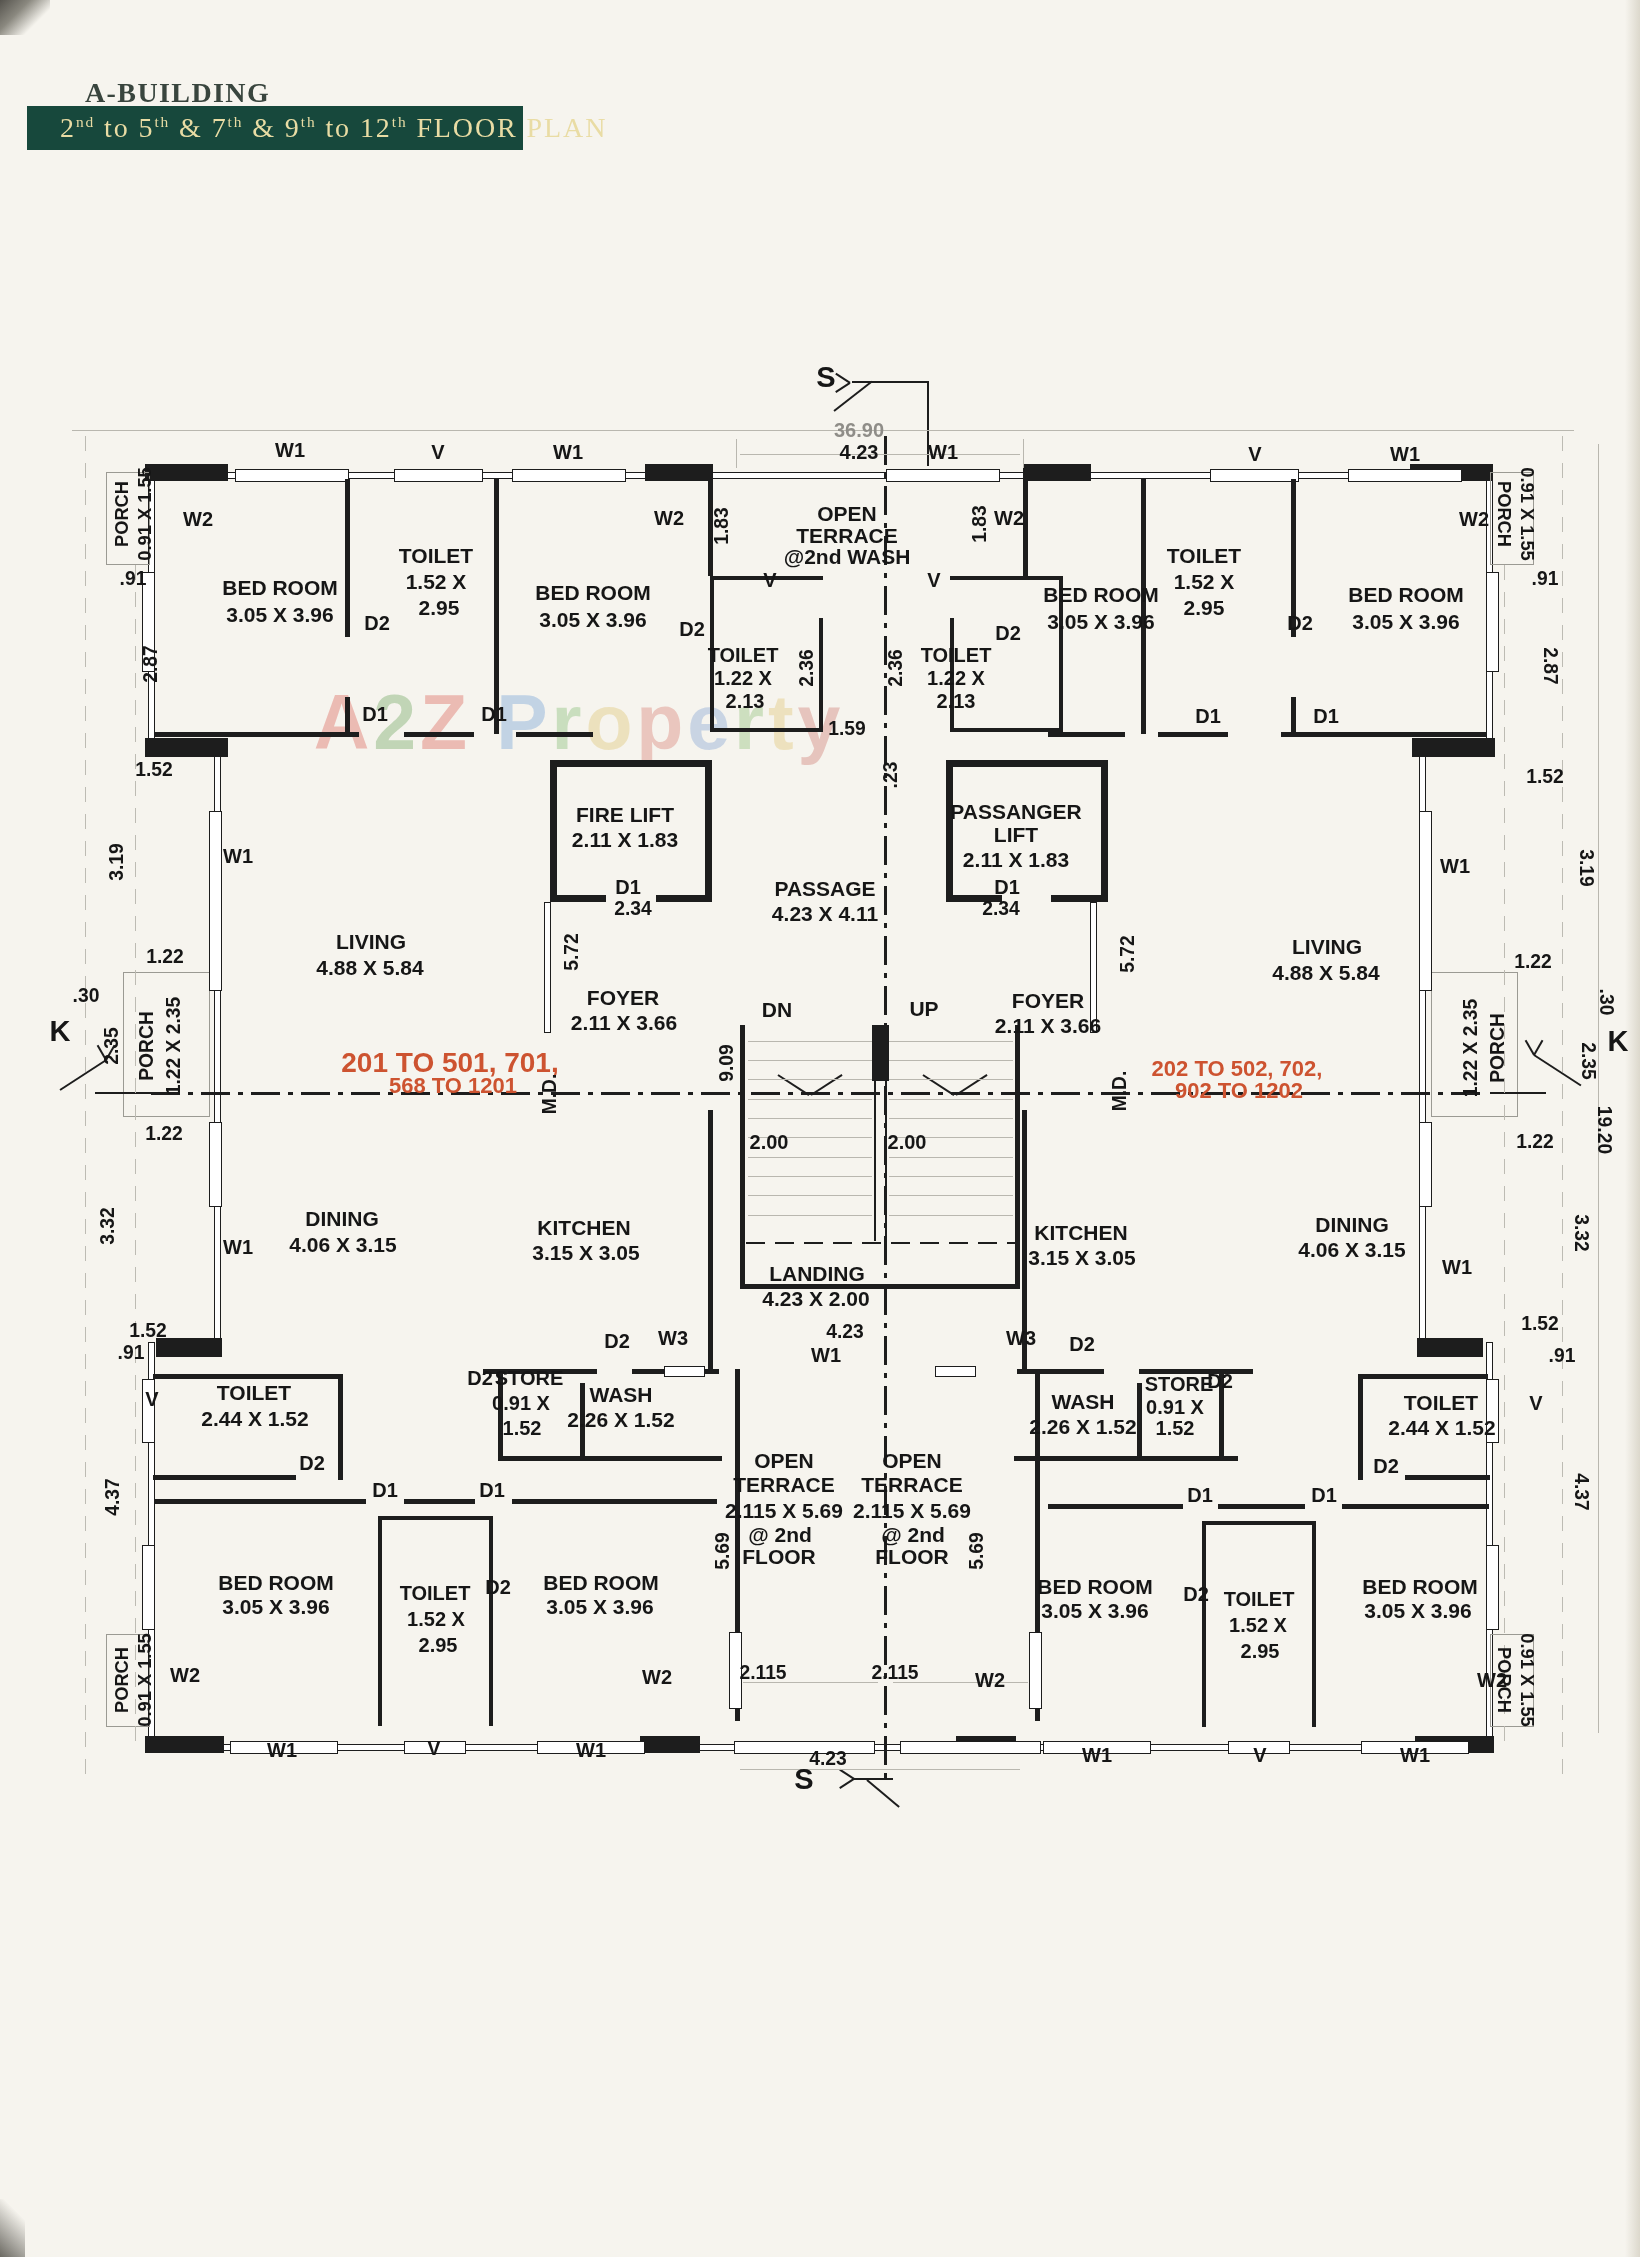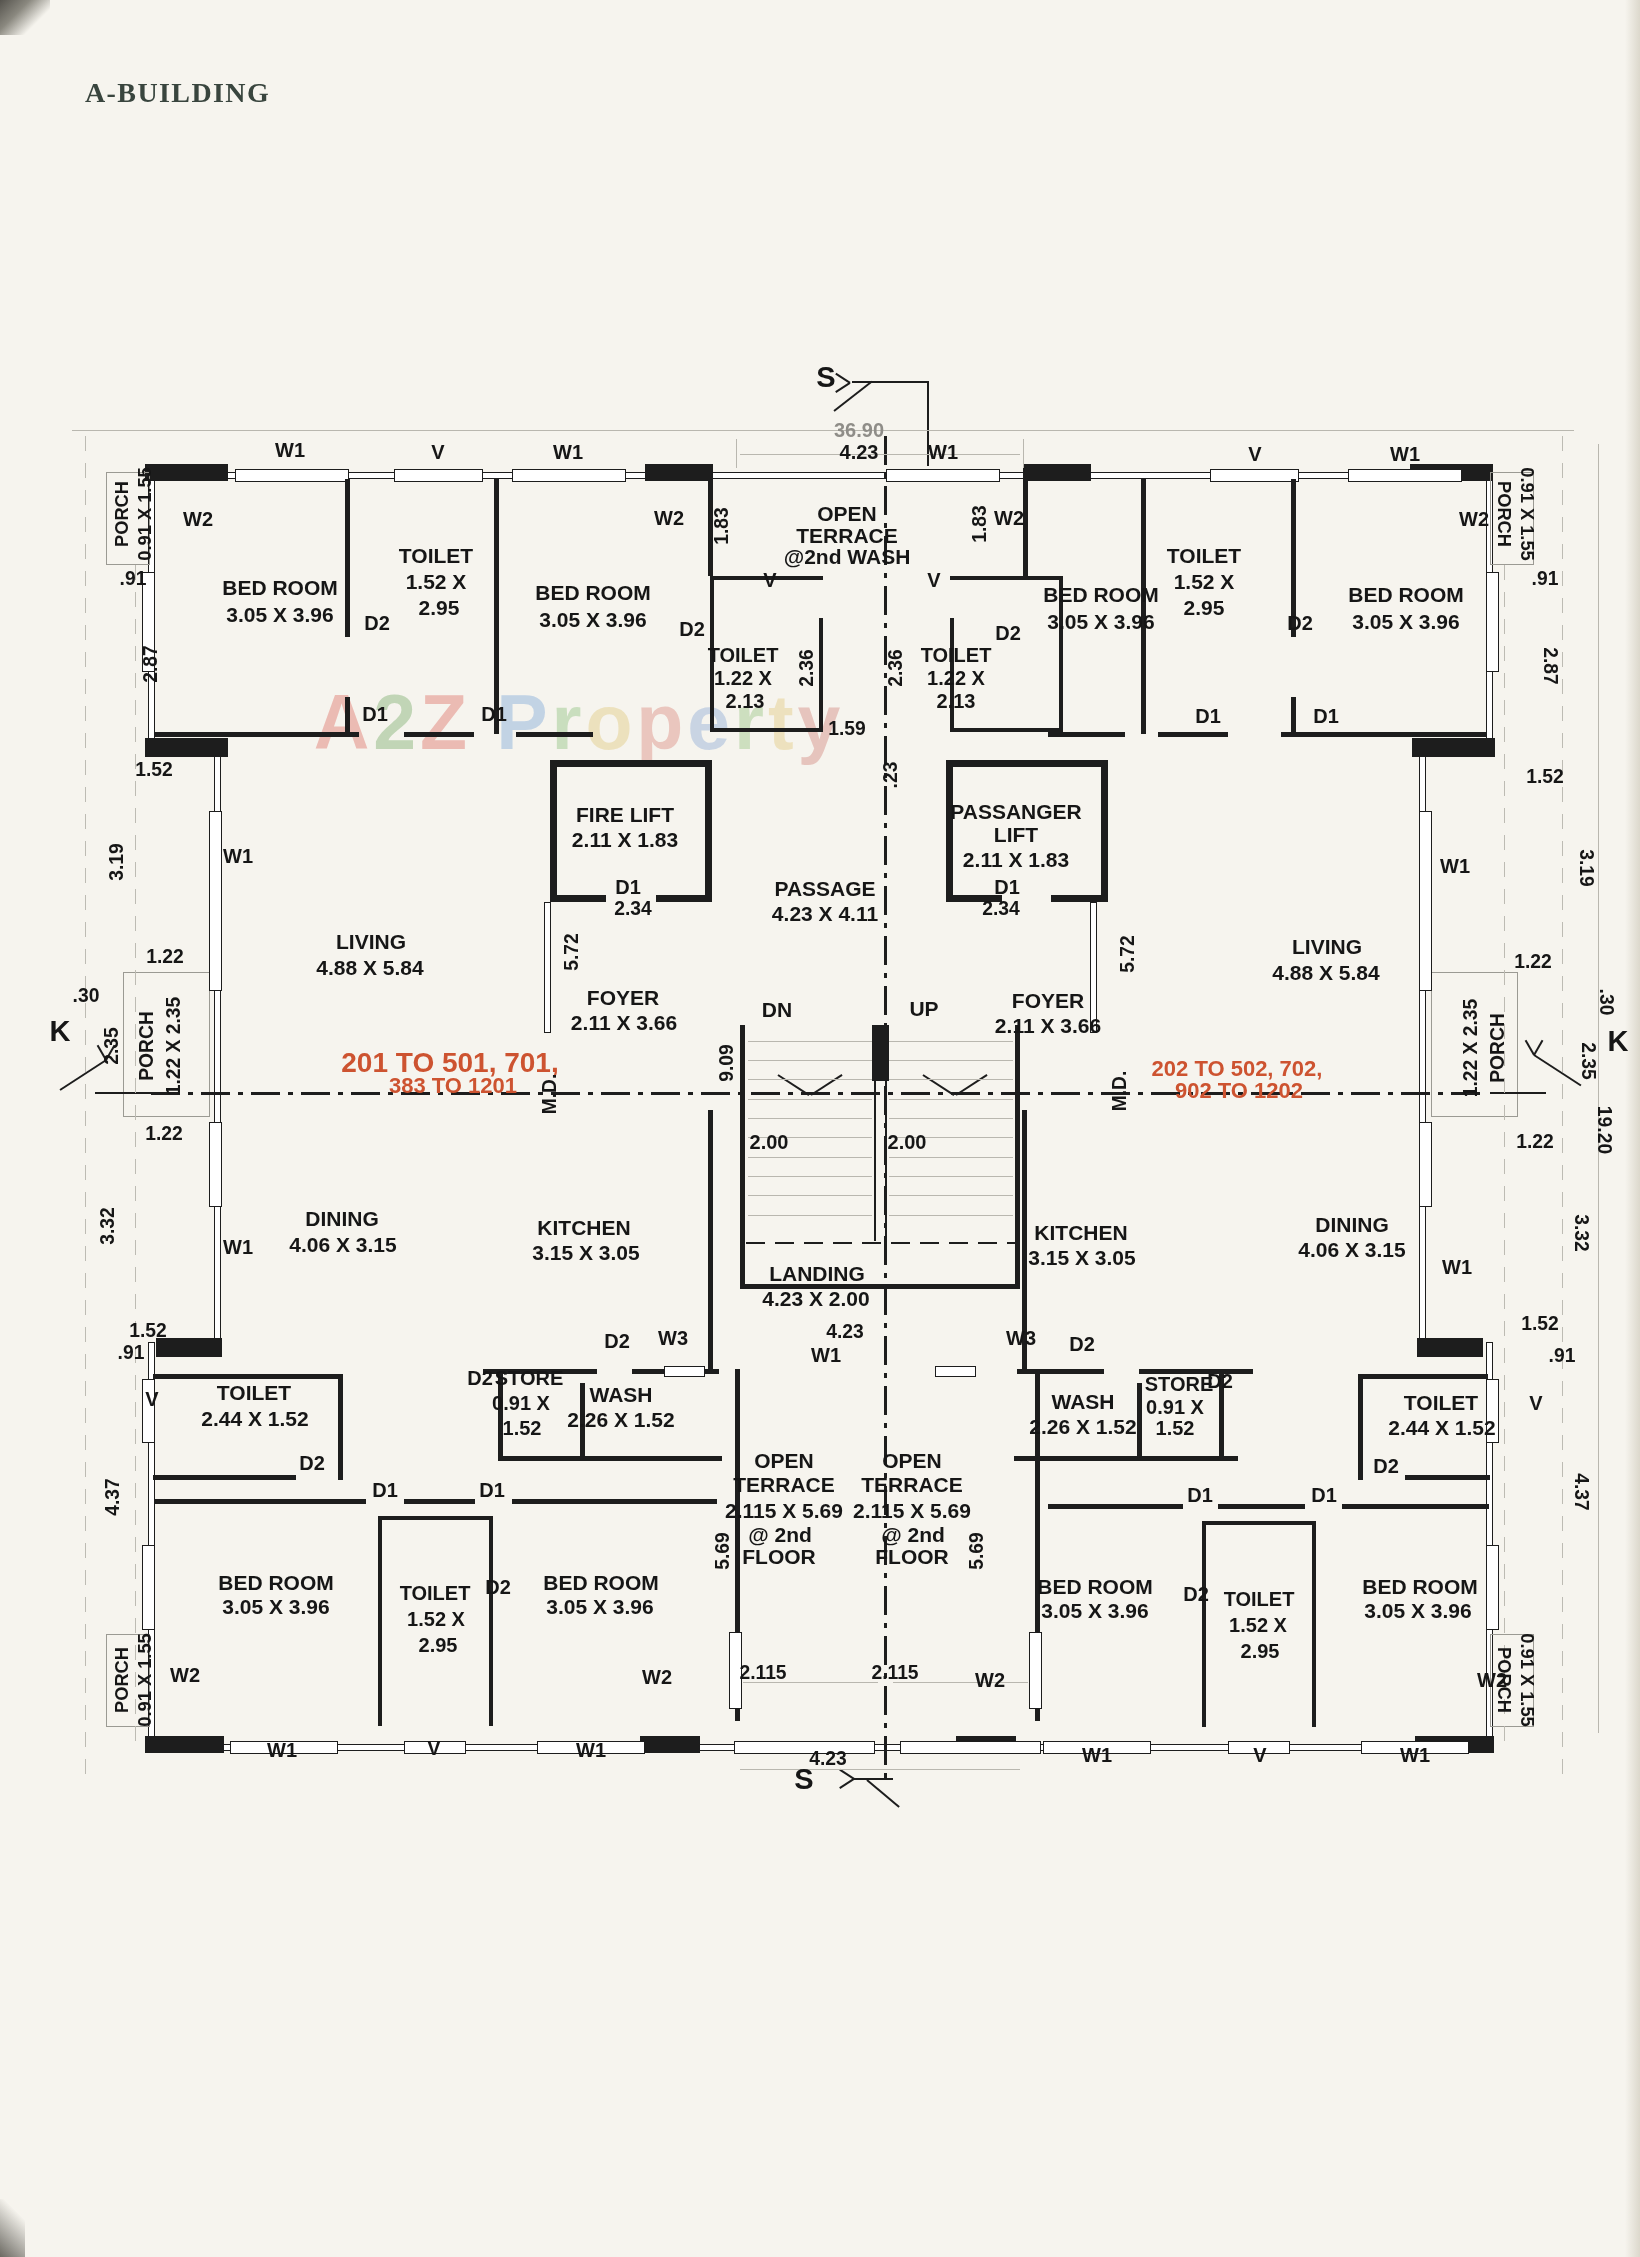--- a/index.html
+++ b/index.html
@@ -40,20 +40,23 @@
 </style>
 </head>
 <body>
 
 <div id="page">
   <div class="corner-tl"></div>
   <div class="corner-bl"></div>
   <div class="edge-r"></div>
 
   <div id="building-label">A-BUILDING</div>
+  <div id="banner">
+    <div id="banner-title"><span>2</span><sup>nd</sup><span> to 5</span><sup>th</sup><span> &amp; 7</span><sup>th</sup><span> &amp; 9</span><sup>th</sup><span> to 12</span><sup>th</sup><span> FLOOR PLAN</span></div>
+  </div>
 
   <div id="wm-logo"><span style="color: rgb(226, 131, 122);">A</span><span style="color: rgb(141, 184, 127);">2</span><span style="color: rgb(226, 131, 122);">Z</span><span style="color: rgb(255, 255, 255);"> </span><span style="color: rgb(143, 179, 220);">P</span><span style="color: rgb(158, 201, 143);">r</span><span style="color: rgb(228, 207, 142);">o</span><span style="color: rgb(224, 154, 144);">p</span><span style="color: rgb(158, 182, 218);">e</span><span style="color: rgb(165, 203, 146);">r</span><span style="color: rgb(230, 208, 143);">t</span><span style="color: rgb(215, 149, 141);">y</span></div>
 
   <div id="plan">
     <div id="walls">
         <div class="g g-d" style="left: 148px; top: 472px; width: 1345px; height: 6.8px;"></div>
         <div class="g g-d" style="left: 148px; top: 1744px; width: 1345px; height: 6.8px;"></div>
         <div class="g g-d" style="left: 148px; top: 472px; width: 6.8px; height: 277px;"></div>
         <div class="g g-d" style="left: 1486px; top: 472px; width: 6.8px; height: 277px;"></div>
         <div class="g g-d" style="left: 214px; top: 743px; width: 6.8px; height: 601px;"></div>
@@ -345,21 +348,21 @@
         <div class="lbl" style="left: 624px; top: 1022px; transform: translate(-50%, -50%) rotate(0deg);">2.11 X 3.66</div>
         <div class="lbl" style="left: 1048px; top: 1000px; transform: translate(-50%, -50%) rotate(0deg);">FOYER</div>
         <div class="lbl" style="left: 1048px; top: 1025px; transform: translate(-50%, -50%) rotate(0deg);">2.11 X 3.66</div>
         <div class="lbl" style="left: 777px; top: 1009px; transform: translate(-50%, -50%) rotate(0deg);">DN</div>
         <div class="lbl" style="left: 924px; top: 1008px; transform: translate(-50%, -50%) rotate(0deg);">UP</div>
         <div class="lbl" style="left: 147px; top: 1046px; font-size: 19.3px; transform: translate(-50%, -50%) rotate(-90deg);">PORCH</div>
         <div class="lbl" style="left: 174px; top: 1046px; font-size: 19.3px; transform: translate(-50%, -50%) rotate(-90deg);">1.22 X 2.35</div>
         <div class="lbl" style="left: 1498px; top: 1048px; font-size: 19.3px; transform: translate(-50%, -50%) rotate(-90deg);">PORCH</div>
         <div class="lbl" style="left: 1471px; top: 1048px; font-size: 19.3px; transform: translate(-50%, -50%) rotate(-90deg);">1.22 X 2.35</div>
         <div class="lbl" style="left: 450px; top: 1063px; font-size: 28px; color: rgb(205, 83, 48); transform: translate(-50%, -50%) rotate(0deg);">201 TO 501, 701,</div>
-        <div class="lbl" style="left: 453px; top: 1086px; font-size: 22px; color: rgb(205, 83, 48); transform: translate(-50%, -50%) rotate(0deg);">383 TO 1201</div>
+        <div class="lbl" style="left: 453px; top: 1086px; font-size: 22px; color: rgb(205, 83, 48); transform: translate(-50%, -50%) rotate(0deg);">568 TO 1201</div>
         <div class="lbl" style="left: 1237px; top: 1069px; font-size: 22px; color: rgb(205, 83, 48); transform: translate(-50%, -50%) rotate(0deg);">202 TO 502, 702,</div>
         <div class="lbl" style="left: 1239px; top: 1091px; font-size: 22px; color: rgb(205, 83, 48); transform: translate(-50%, -50%) rotate(0deg);">902 TO 1202</div>
         <div class="lbl" style="left: 550px; top: 1094px; font-size: 19.3px; transform: translate(-50%, -50%) rotate(-90deg);">M.D.</div>
         <div class="lbl" style="left: 1120px; top: 1091px; font-size: 19.3px; transform: translate(-50%, -50%) rotate(-90deg);">M.D.</div>
         <div class="lbl" style="left: 727px; top: 1063px; font-size: 19.3px; transform: translate(-50%, -50%) rotate(-90deg);">9.09</div>
         <div class="lbl" style="left: 769px; top: 1142px; font-size: 20px; transform: translate(-50%, -50%) rotate(0deg);">2.00</div>
         <div class="lbl" style="left: 907px; top: 1142px; font-size: 20px; transform: translate(-50%, -50%) rotate(0deg);">2.00</div>
         <div class="lbl" style="left: 817px; top: 1273px; transform: translate(-50%, -50%) rotate(0deg);">LANDING</div>
         <div class="lbl" style="left: 816px; top: 1298px; transform: translate(-50%, -50%) rotate(0deg);">4.23 X 2.00</div>
         <div class="lbl" style="left: 845px; top: 1332px; font-size: 19.3px; transform: translate(-50%, -50%) rotate(0deg);">4.23</div>

